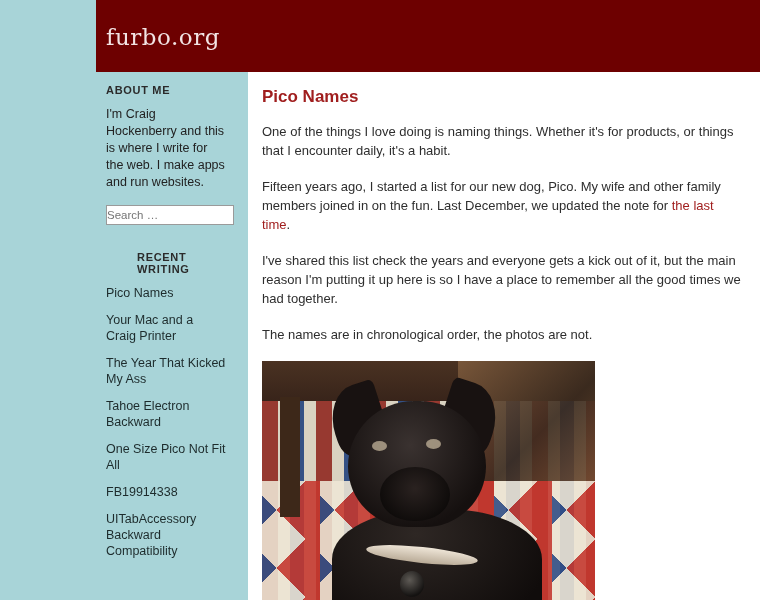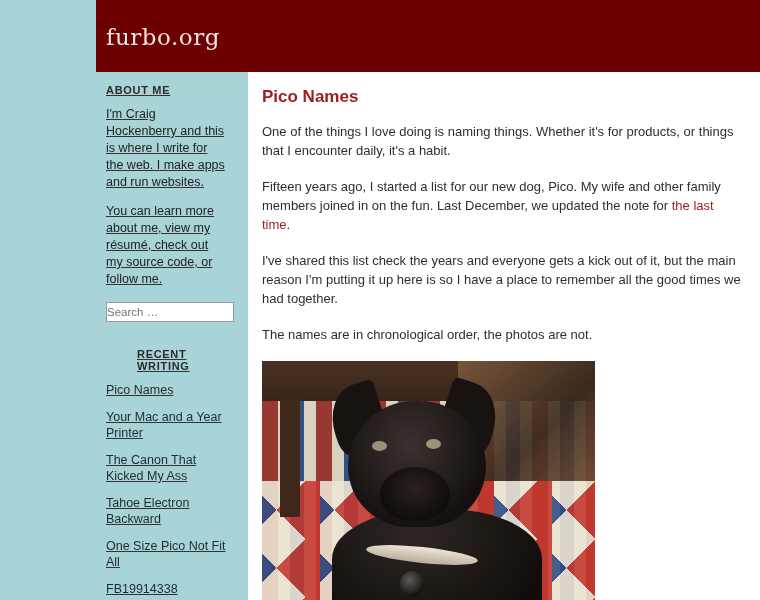--- a/index.html
+++ b/index.html
@@ -73,21 +73,20 @@
   
   .sidebar {
     position: absolute;
     left: 0;
     top: 72px;
     width: 248px;
     height: 528px;
     background: #a8d4d8;
     padding: 12px 22px 0 106px;
     overflow: hidden;
-    text-decoration: underline;
   }
   .sidebar h2 {
     margin: 0 0 10px 0;
     font-size: 11px;
     font-weight: bold;
     letter-spacing: 0.7px;
     color: #2b2b2b;
     text-transform: uppercase;
   }
   .sidebar h2.spaced {
@@ -330,29 +329,28 @@
   <div class="header">
     <div class="header-left"></div>
     <div class="header-band"></div>
     <div class="site-title">furbo.org</div>
   </div>
 
   <div class="sidebar">
 
     <h2>ABOUT ME</h2>
     <p>I'm Craig Hockenberry and this is where I write for the web. I make apps and run websites.</p>
-    <p>You can learn more about me, view my résumé, check out my source code, or follow me.</p>
 
     <input class="search-box" type="text" placeholder="Search …" style="">
 
     <h2 class="spaced">RECENT WRITING</h2>
     <ul class="link-list">
       <li><a href="#">Pico Names</a></li>
-      <li><a href="#">Your Mac and a Year Printer</a></li>
-      <li><a href="#">The Canon That Kicked My Ass</a></li>
+      <li><a href="#">Your Mac and a Craig Printer</a></li>
+      <li><a href="#">The Year That Kicked My Ass</a></li>
       <li><a href="#">Tahoe Electron Backward</a></li>
       <li><a href="#">One Size Pico Not Fit All</a></li>
       <li><a href="#">FB19914338</a></li>
       <li><a href="#">UITabAccessory Backward Compatibility</a></li>
 
     </ul>
 
     
     
 

